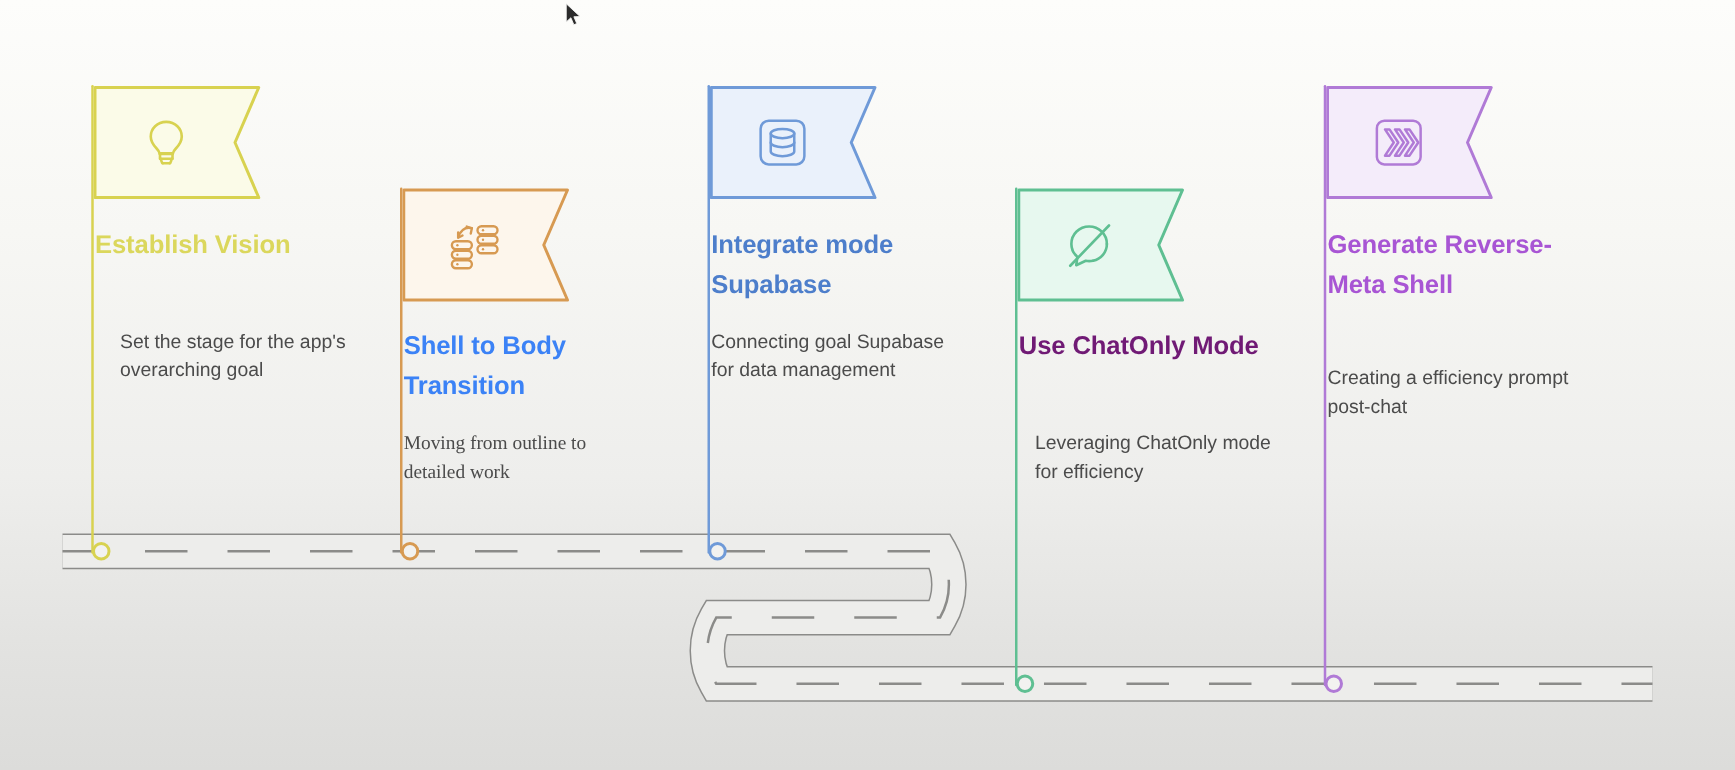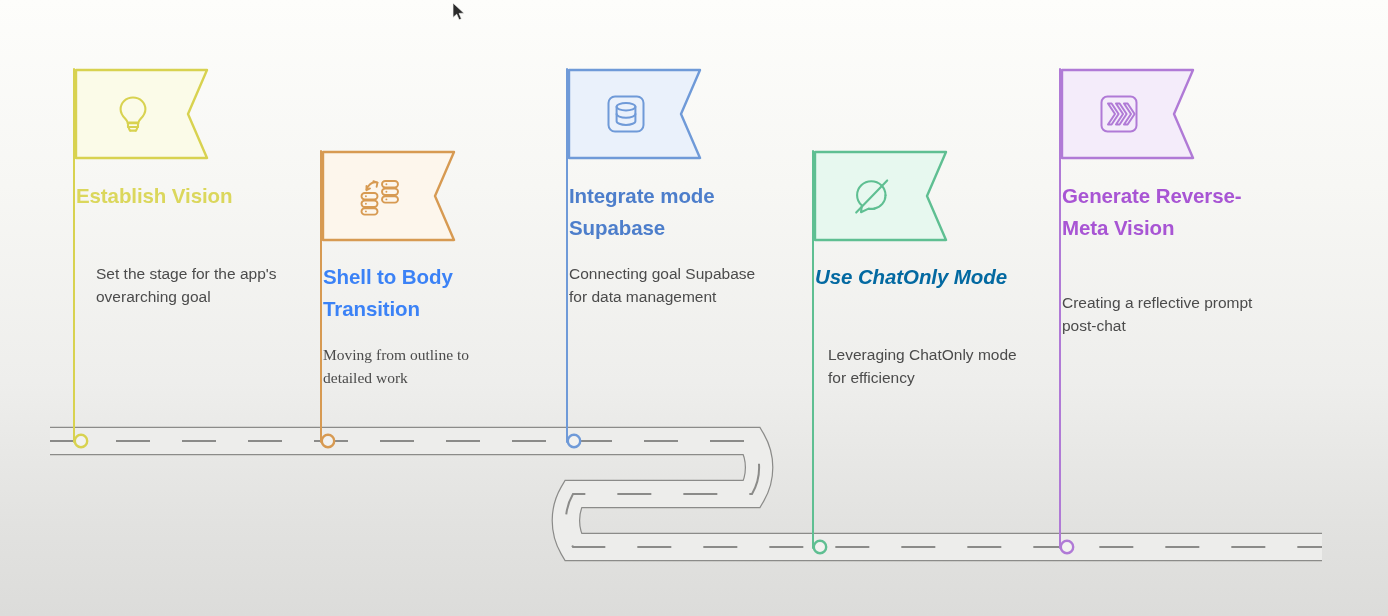--- a/index.html
+++ b/index.html
@@ -217,40 +217,40 @@
        <path d="M1,2 L132,2 L113,46 L132,90 L1,90 Z" fill="#e7f8ef" stroke="#5fbf92" stroke-width="2.4" stroke-linejoin="round"></path>
        <g transform="translate(36,24)">
               <g fill="none" stroke="#5fbf92" stroke-width="2.1" stroke-linecap="round" stroke-linejoin="round">
                 <path d="M35.5 21.2 C35.5 13.3 29.1 7.2 21.3 7.2 C13.5 7.2 7.1 13.3 7.1 21.2 C7.1 25.4 9.0 29.0 11.9 31.4 L11.0 38.2 L18.6 34.6 C19.5 34.8 20.4 34.9 21.3 34.9 C22.4 34.9 23.4 34.8 24.4 34.6"></path>
                 <path d="M24.4 34.6 C30.8 33.2 35.5 27.8 35.5 21.2"></path>
                 <path d="M6.2 38.6 L37.2 6.4"></path>
               </g>
             </g>
      </svg>
         </div>
-        <div class="m-title" style="top: 111px; color: #0369a1; font-style: italic;">Use ChatOnly Mode</div>
+        <div class="m-title" style="top: 111px; color: #701a75;">Use ChatOnly Mode</div>
         <div class="m-desc" style="top: 193px; margin-left: 13px;">Leveraging ChatOnly mode for efficiency</div>
       </div>
       <div class="milestone" style="left: 1059px; top: 68px;">
         <div class="pole" style="height: 481px; background: rgb(176, 122, 214);"></div>
         <div class="flag-wrap">
           <svg class="flag-svg" viewBox="0 0 140 92" width="140" height="92">
        <path d="M1,2 L132,2 L113,46 L132,90 L1,90 Z" fill="#f4ecfa" stroke="#b07ad6" stroke-width="2.4" stroke-linejoin="round"></path>
        <g transform="translate(36,24)">
               <g fill="none" stroke="#b07ad6" stroke-width="2" stroke-linecap="round" stroke-linejoin="round">
                 <rect x="4.5" y="4.5" width="35" height="35" rx="6"></rect>
                 <path d="M11.0 11.5 L18.0 22.0 L11.0 32.5 L14.6 32.5 L21.6 22.0 L14.6 11.5 Z"></path>
                 <path d="M19.0 11.5 L26.0 22.0 L19.0 32.5 L22.6 32.5 L29.6 22.0 L22.6 11.5 Z"></path>
                 <path d="M27.0 11.5 L34.0 22.0 L27.0 32.5 L30.6 32.5 L37.6 22.0 L30.6 11.5 Z"></path>
               </g>
             </g>
      </svg>
         </div>
-        <div class="m-title" style="top: 112px; color: rgb(168, 85, 212);">Generate Reverse-Meta Vision</div>
-        <div class="m-desc" style="top: 223px;">Creating a reflective prompt post-chat</div>
+        <div class="m-title" style="top: 112px; color: rgb(168, 85, 212);">Generate Reverse-Meta Shell</div>
+        <div class="m-desc" style="top: 223px;">Creating a efficiency prompt post-chat</div>
       </div>
     </div>
 
   <svg id="cursor" viewBox="0 0 14 20" width="14" height="20" style="left: 452px; top: 2px;">
     <path d="M1,1 L1,15.5 L4.7,12.2 L7.1,17.8 L9.4,16.8 L7.1,11.4 L12,11.2 Z" fill="#2b2b2b" stroke="#f5f5f3" stroke-width="0.7"></path>
   </svg>
 
 </div>
 
 </body></html>

